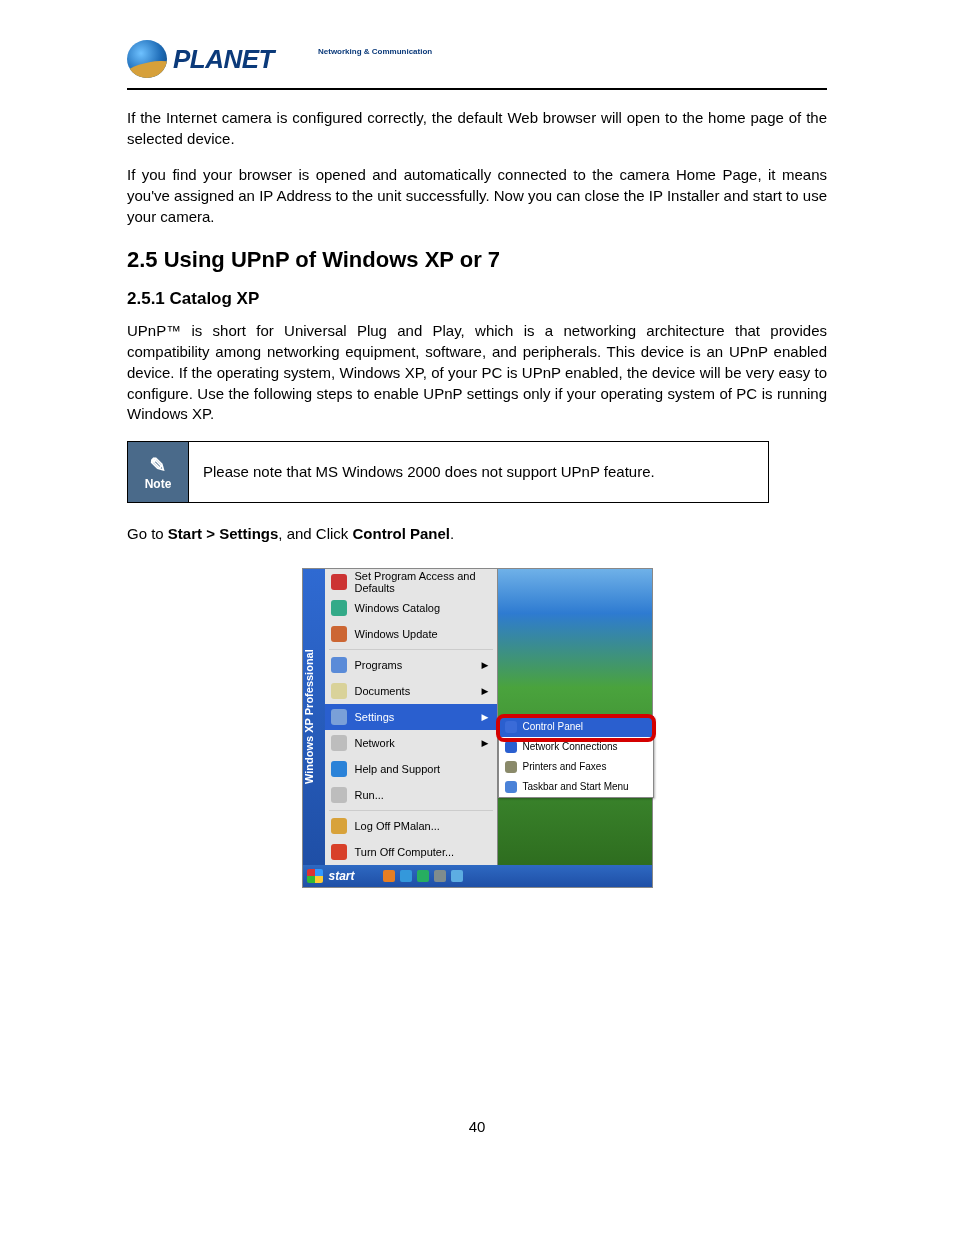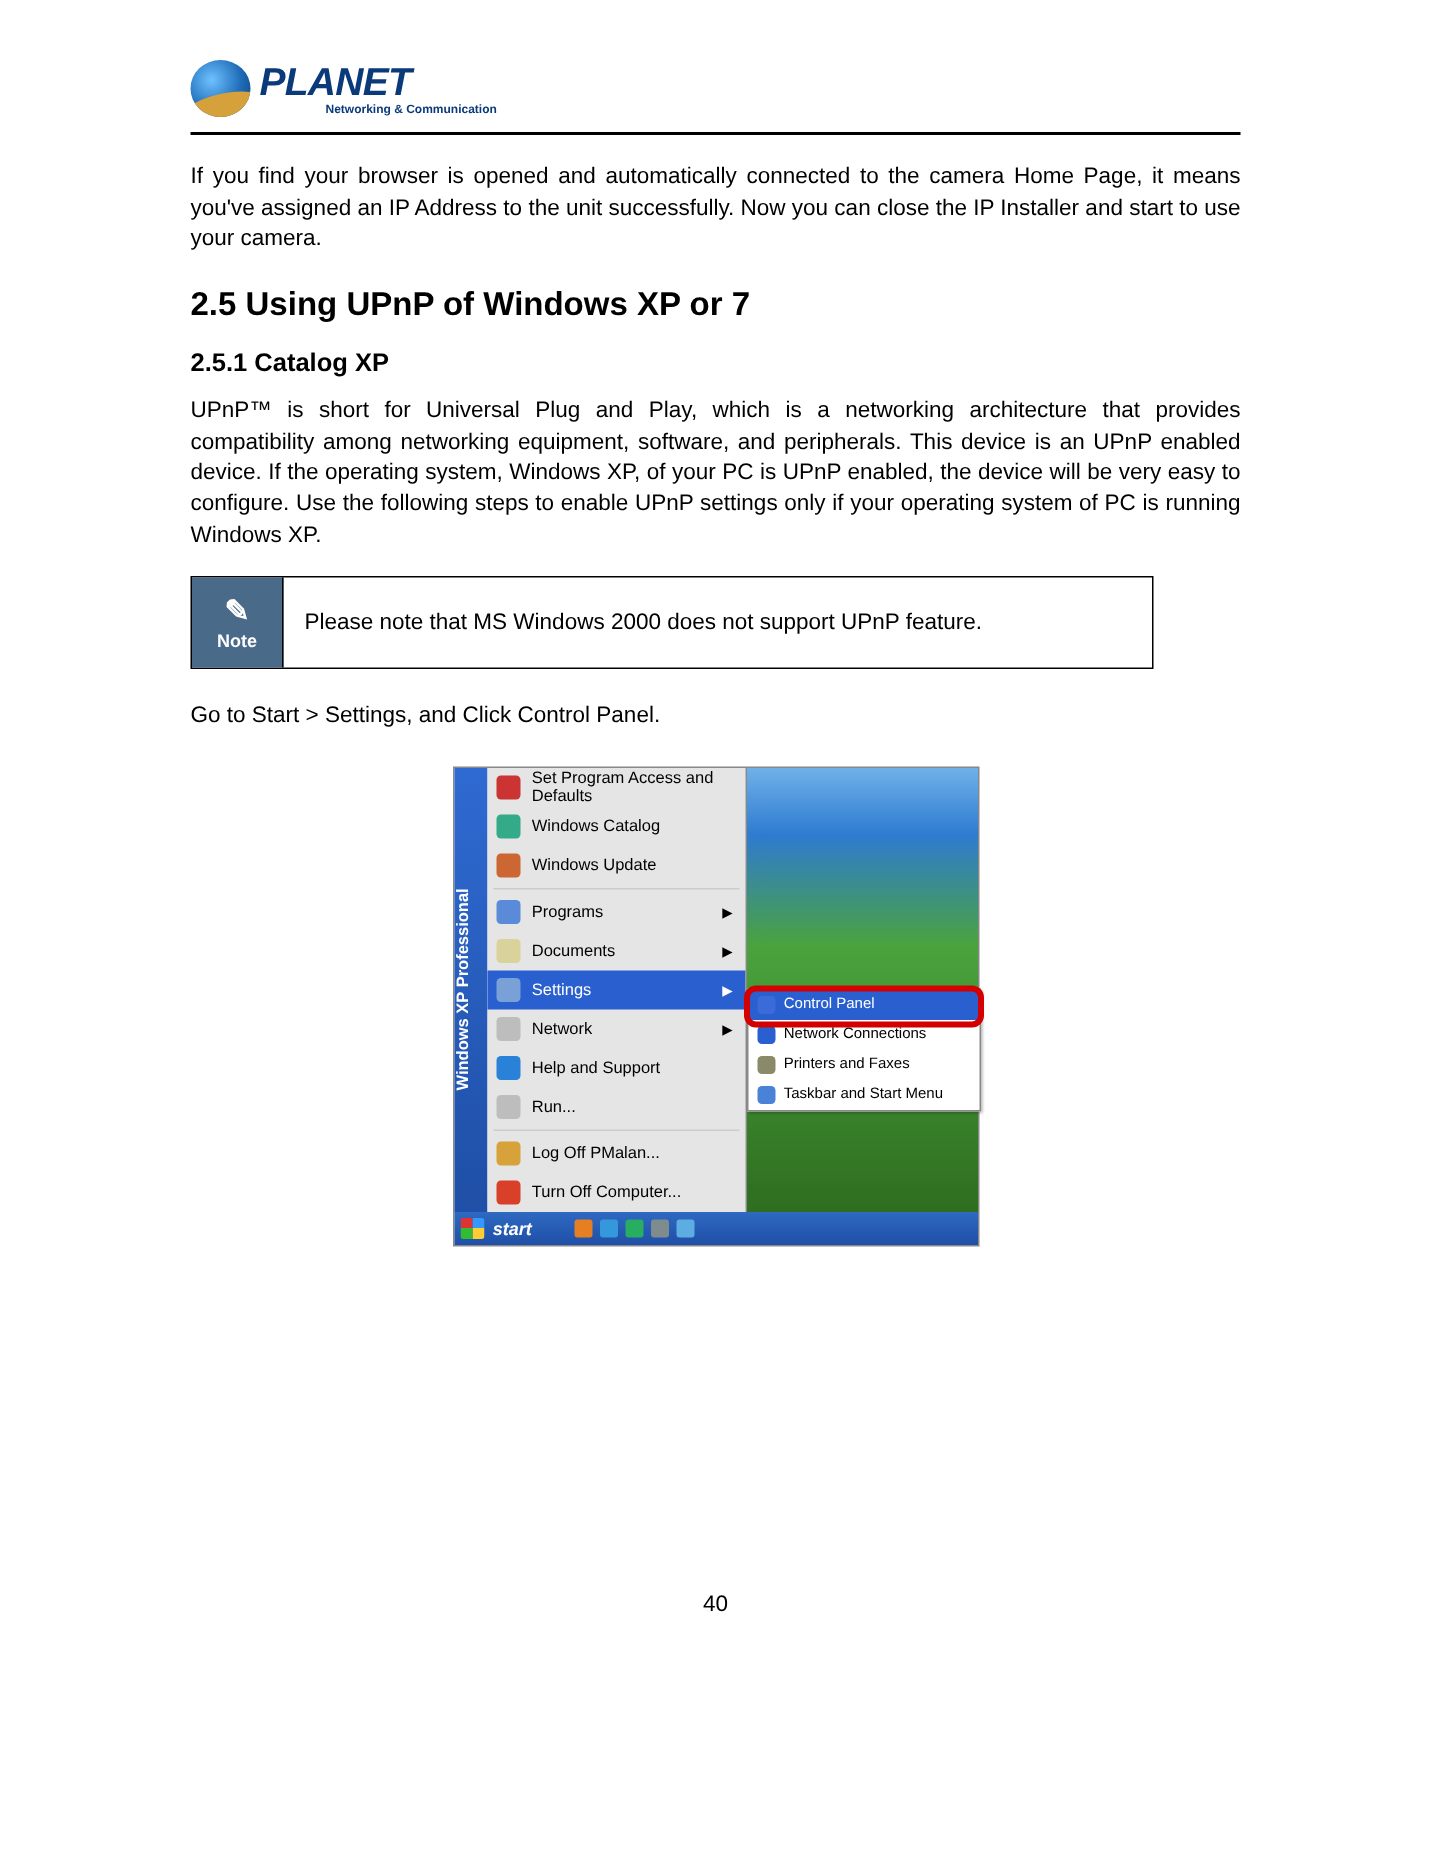--- a/index.html
+++ b/index.html
@@ -36,21 +36,21 @@
     width: 56px;
     height: 20px;
     background: #d6a03a;
     top: 22px;
     left: -4px;
     border-radius: 50%;
     transform: rotate(-10deg);
   }
   .logo-text {
     display: flex;
-    flex-direction: column;
+    flex-direction: row;
     line-height: 1;
   }
   .logo-word {
     font-weight: 900;
     font-style: italic;
     font-size: 26px;
     color: #0b3a7a;
     letter-spacing: -0.5px;
   }
   .logo-tag {
@@ -101,21 +101,21 @@
   }
   .note-text {
     padding: 0 14px;
     font-size: 15px;
   }
   .instr {
     font-size: 15px;
     margin: 22px 0 26px 0;
   }
   .instr b {
-    font-weight: normal;
+    font-weight: bold;
   }
   
   .shot {
     margin: 0 auto;
     width: 349px;
     border: 1px solid #888;
     font-family: Tahoma, Arial, sans-serif;
     font-size: 11px;
     color: #000;
     position: relative;
@@ -254,20 +254,21 @@
       <div class="logo-globe">
           <div class="logo-swoosh"></div>
         </div>
       <div class="logo-text">
         <span class="logo-word">PLANET</span>
         <span class="logo-tag">Networking &amp; Communication</span>
       </div>
     </div>
   </div>
 
+  <p class="body-text">If the Internet camera is configured correctly, the default Web browser will open to the home page of the selected device.</p>
   <p class="body-text">If you find your browser is opened and automatically connected to the camera Home Page, it means you've assigned an IP Address to the unit successfully. Now you can close the IP Installer and start to use your camera.</p>
 
   <h2>2.5 Using UPnP of Windows XP or 7</h2>
   <h3>2.5.1 Catalog XP</h3>
 
   <p class="body-text">UPnP™ is short for Universal Plug and Play, which is a networking architecture that provides compatibility among networking equipment, software, and peripherals. This device is an UPnP enabled device. If the operating system, Windows XP, of your PC is UPnP enabled, the device will be very easy to configure. Use the following steps to enable UPnP settings only if your operating system of PC is running Windows XP.</p>
 
   <div class="note-box">
     <div class="note-cell">
       <span class="note-icon">✎</span>

